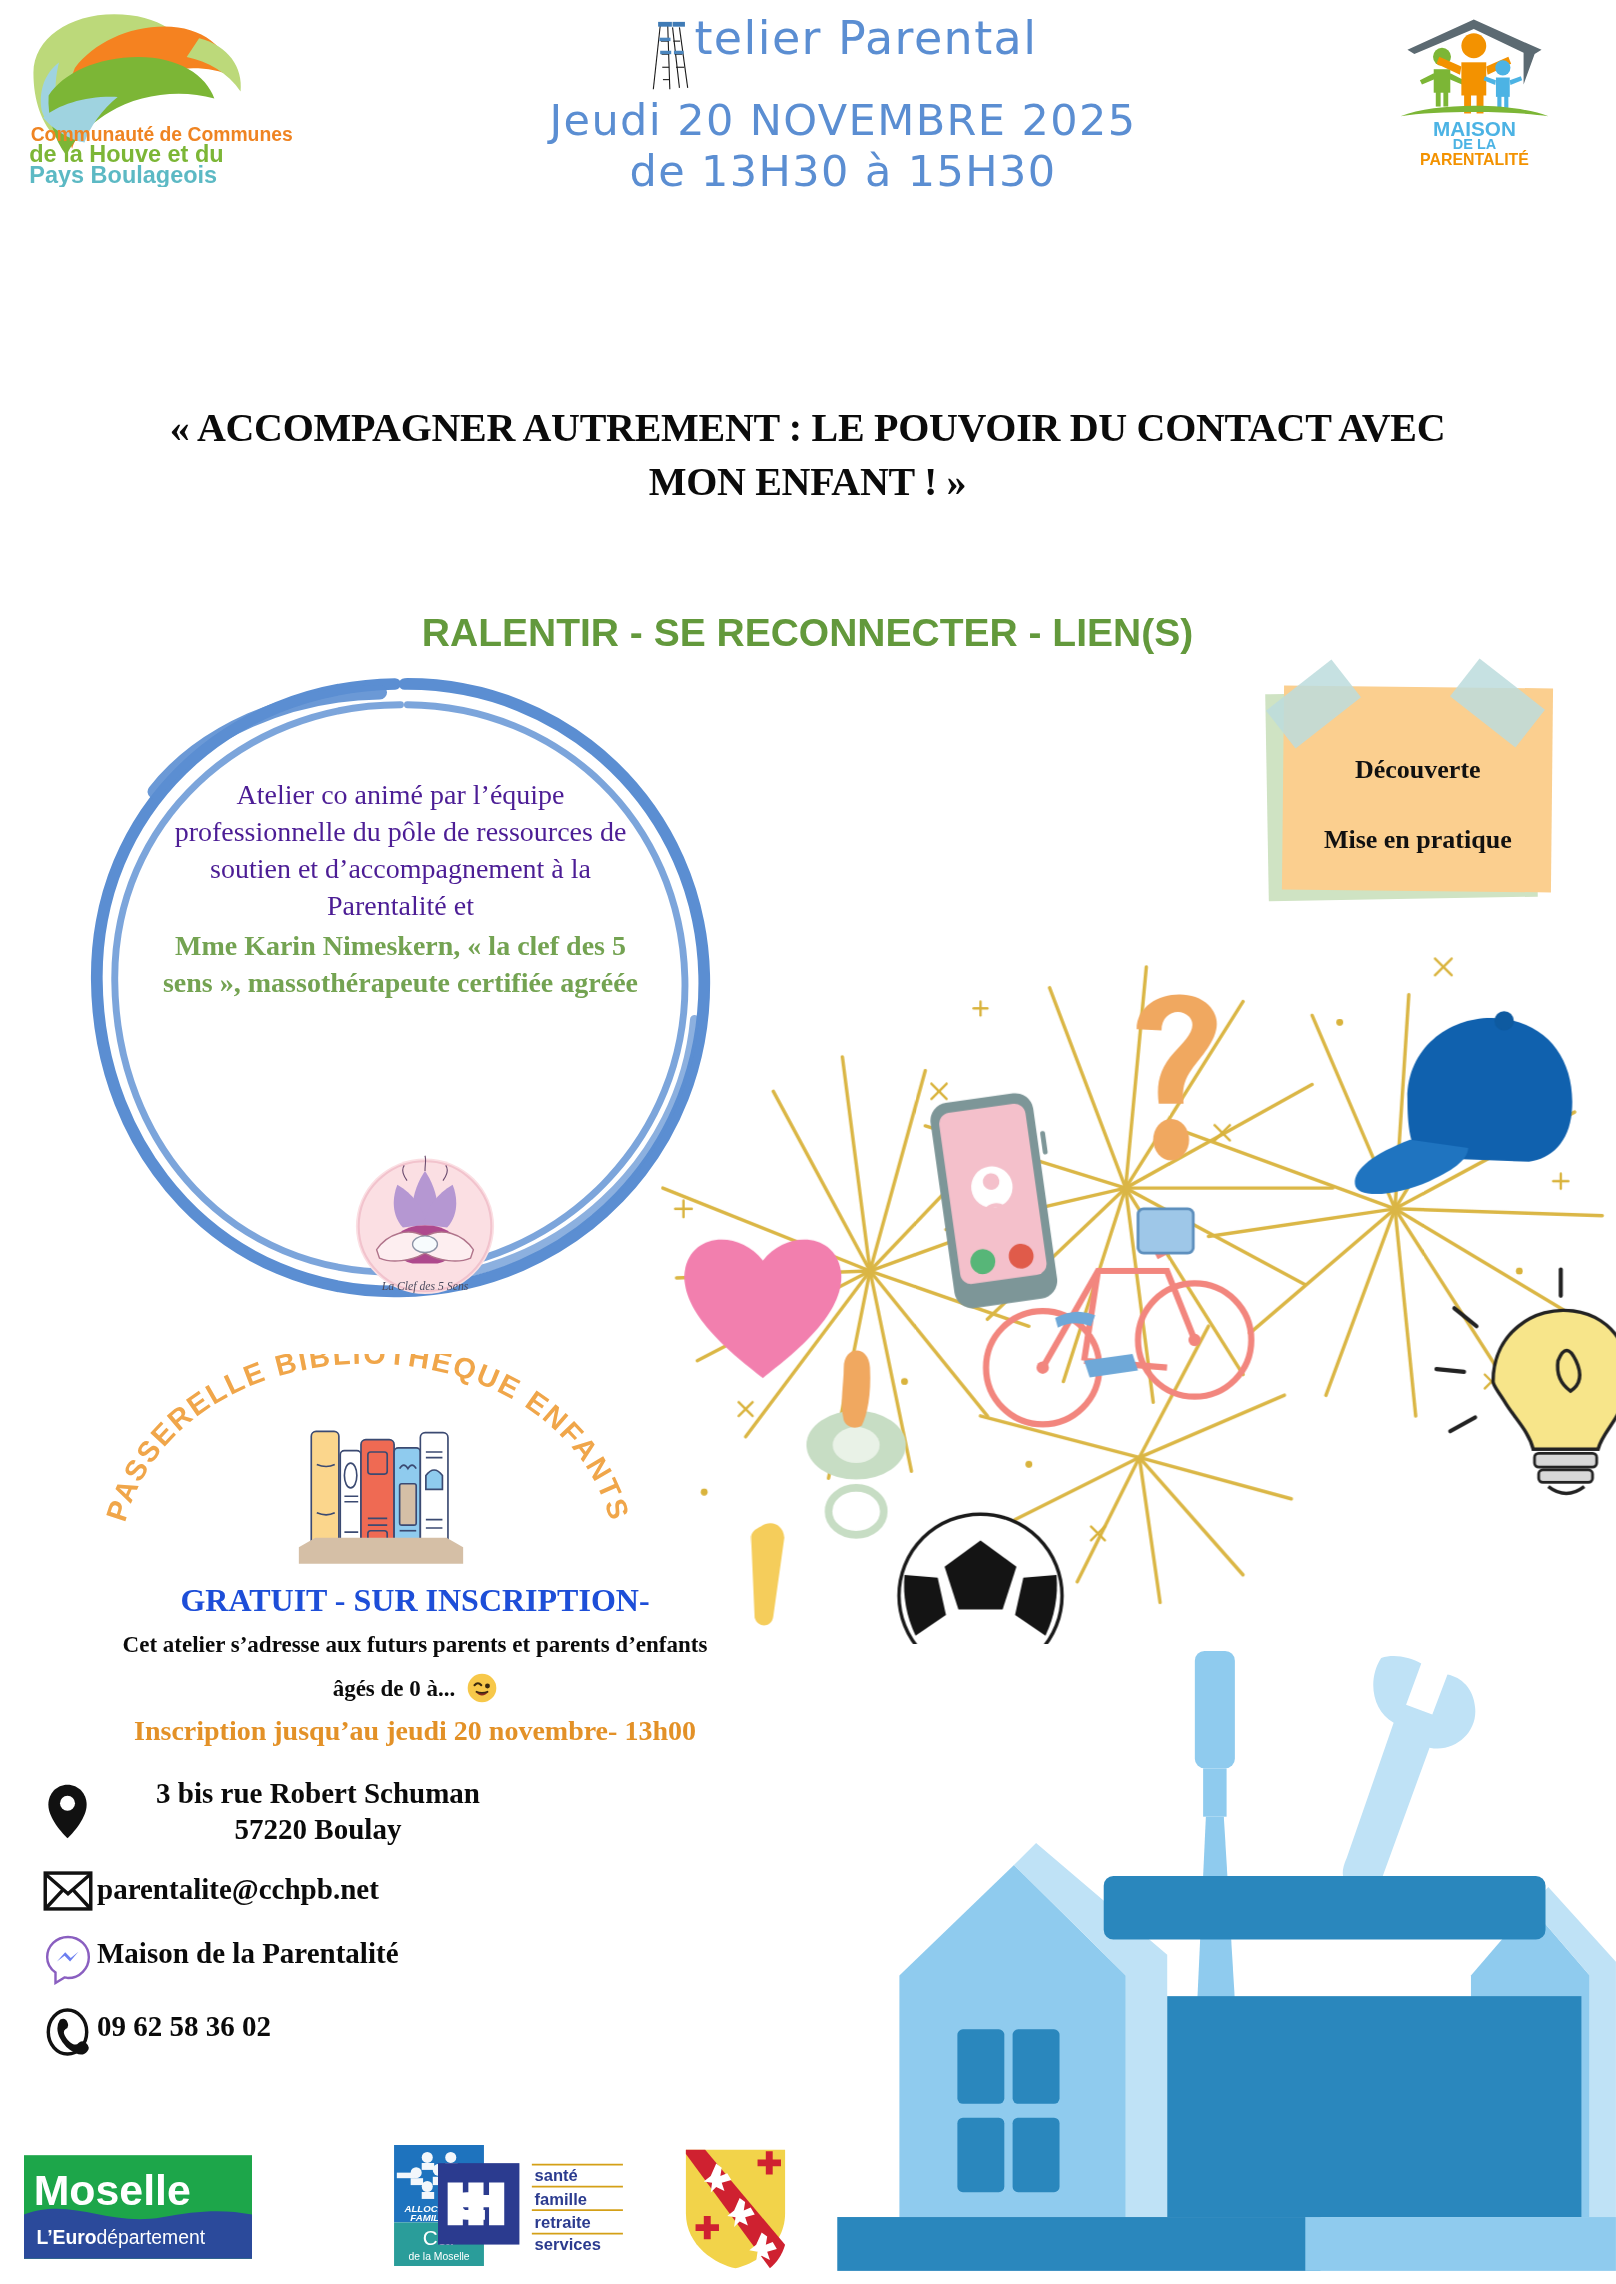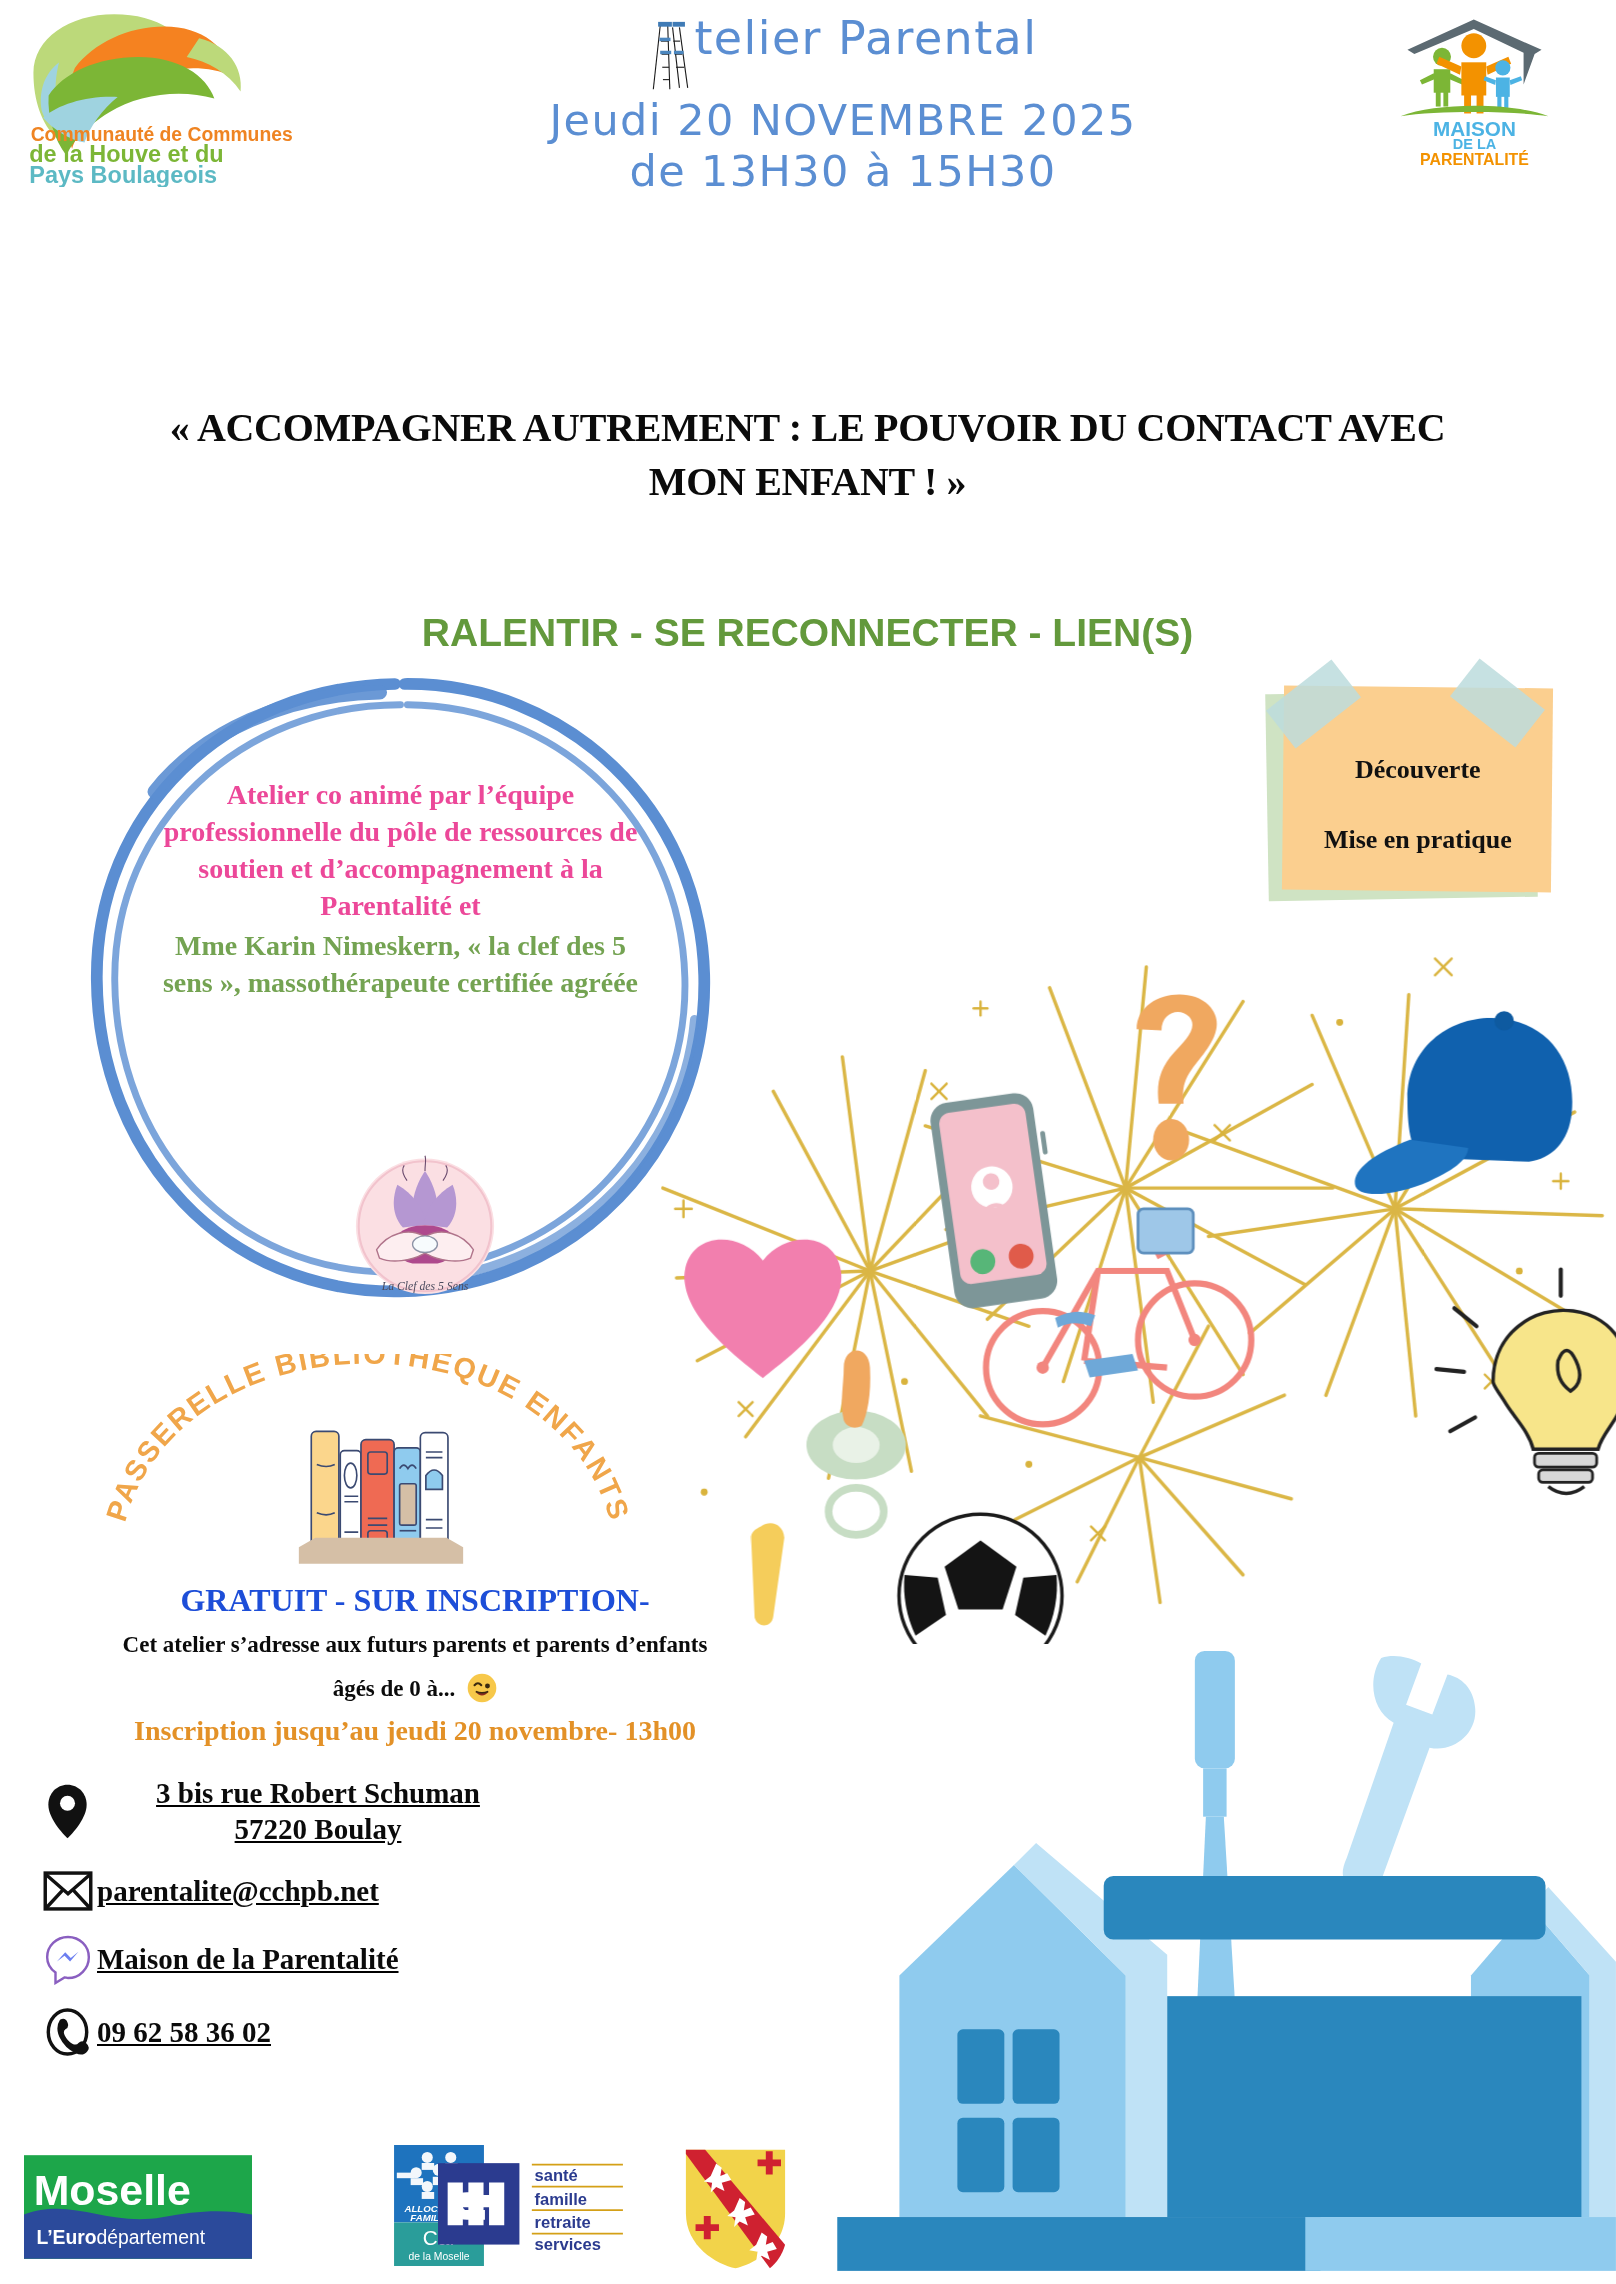--- a/index.html
+++ b/index.html
@@ -45,22 +45,22 @@
     font-weight:bold;font-size:39px;color:#63993c;letter-spacing:0px;
   }
 
   
   #circle-block{left:83px;top:666px;width:635px;height:642px;}
   #circle-ring{position:absolute;left:0;top:0;width:635px;height:642px;}
   #circle-text{
     position:absolute;left:76px;top:111px;width:483px;text-align:center;
   }
   .circ-blue{
-    font-family:"Liberation Serif", serif;font-weight:bold;
-    font-size:28px;line-height:1.32;color:#ec4899;
+    font-family:"Liberation Serif", serif;font-weight:normal;
+    font-size:28px;line-height:1.32;color:#4c1d95;
   }
   .circ-green{
     font-family:"Liberation Serif", serif;font-weight:bold;
     font-size:28px;line-height:1.32;color:#74a352;margin-top:2.8px;
   }
   #clef-logo{position:absolute;left:266px;top:487px;width:152px;height:152px;}
 
   
   #sticky-wrap{left:1264px;top:673px;width:290px;height:228px;}
   .tape{position:absolute;background:#bcdcdd;opacity:.85;}
@@ -82,21 +82,21 @@
   
   #gratuit-block{left:28px;top:1582px;width:774px;text-align:center;}
   #gratuit-title{font-family:"Liberation Serif", serif;font-weight:bold;font-size:32px;color:#1d4ed8;}
   #gratuit-sub1{font-family:"Liberation Serif", serif;font-weight:bold;font-size:23px;color:#0b0b0b;margin-top:9.7px;line-height:1.35;}
   #gratuit-sub2{font-family:"Liberation Serif", serif;font-weight:bold;font-size:23px;color:#0b0b0b;line-height:1.35;display:flex;align-items:center;justify-content:center;gap:12px;margin-top:13px;}
   #wink-icon{width:30px;height:30px;flex:0 0 auto;}
   #inscription-line{font-family:"Liberation Serif", serif;font-weight:bold;font-size:28px;color:#e39127;margin-top:11px;}
 
   
   #contact{left:38px;top:1775px;width:608px;}
-  .crow{display:flex;align-items:center;margin-bottom:23.5px;text-decoration:underline;}
+  .crow{display:flex;margin-bottom:23.5px;}
   .cicon{width:59px;flex:0 0 59px;display:flex;align-items:center;justify-content:center;}
   .ctext{font-family:"Liberation Serif", serif;font-weight:bold;font-size:29px;color:#0b0b0b;line-height:1.25;}
   #addr-text{text-align:center;width:442px;}
 
   
   #footer{left:24px;top:2155px;width:774px;height:124px;}
   .flogo{position:absolute;}
   .ftxt{font-family:"Liberation Sans", sans-serif;}
 
   

